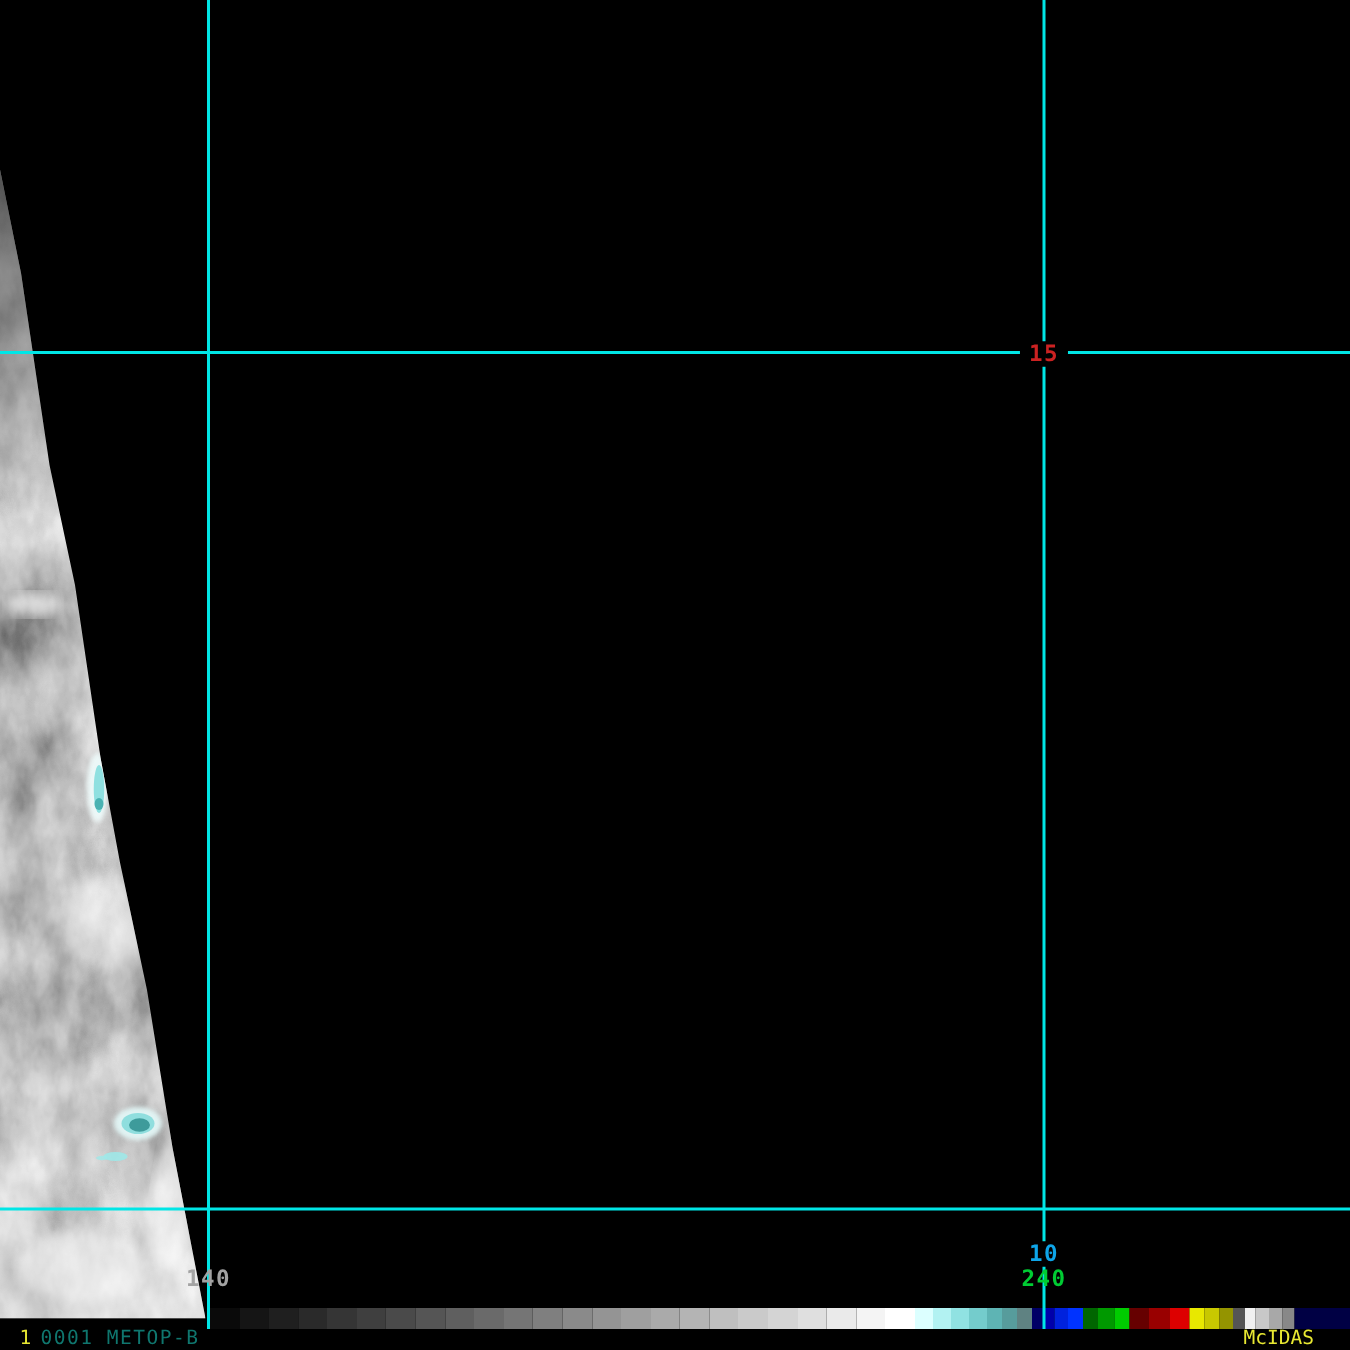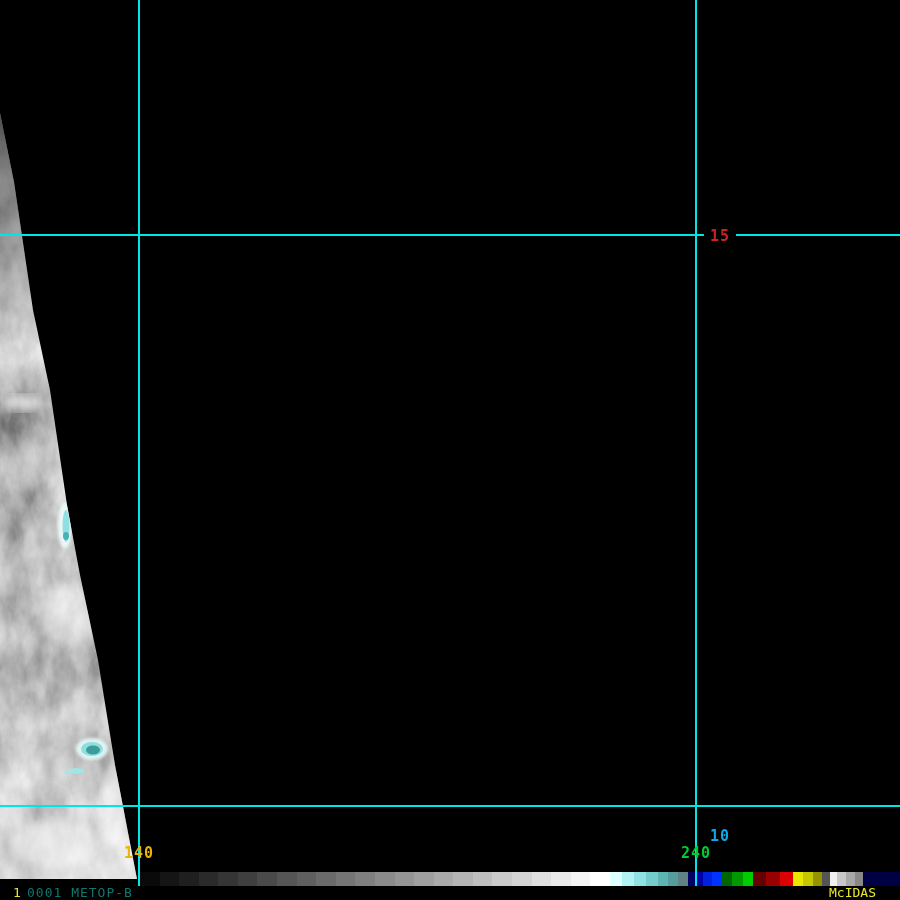--- a/index.html
+++ b/index.html
@@ -4,21 +4,21 @@
 <style>
   html,body{margin:0;padding:0;background:#000;}
   #screen{
     position:relative;width:900px;height:900px;background:#000;overflow:hidden;
     font-family:"DejaVu Sans Mono","Liberation Mono",monospace;
   }
   .vline{position:absolute;top:0;width:2px;height:886px;z-index:4;}
   .hline{position:absolute;left:0;width:900px;height:2px;z-index:4;}
   .lat-label{
     position:absolute;z-index:6;font-size:15px;font-weight:bold;letter-spacing:1px;
-    background:#000;padding:2px 6px;transform:translate(-50%,-50%);line-height:13px;margin-left:24px;
+    background:#000;padding:2px 6px;transform:translate(-50%,-50%);line-height:13px;
   }
   .lon-label{
     position:absolute;z-index:6;font-size:15px;font-weight:bold;letter-spacing:1px;
     transform:translate(-50%,-50%);line-height:13px;background:transparent;
   }
   #colorbar{
     position:absolute;left:140px;top:872px;height:14px;width:760px;
     display:flex;z-index:3;
   }
   .cbseg{height:14px;flex:0 0 auto;}
@@ -90,21 +90,21 @@
     </g>
   </svg>
 
   <div id="gridlayer">
       <div class="vline" style="left: 138px; background: rgb(0, 230, 230);"></div>
       <div class="vline" style="left: 695px; background: rgb(0, 230, 230);"></div>
       <div class="hline" style="top: 234px; background: rgb(0, 230, 230);"></div>
       <div class="hline" style="top: 805px; background: rgb(0, 230, 230);"></div>
     </div>
 
-  <span class="lon-label" id="lon0" style="left: 139px; top: 853px; color: #eab308;">140</span>
+  <span class="lon-label" id="lon0" style="left: 139px; top: 853px; color: #a3a3a3;">140</span>
   <span class="lon-label" id="lon1" style="left: 696px; top: 853px; color: rgb(0, 204, 51);">240</span>
 
   <span class="lat-label" id="lat0" style="left: 696px; top: 236px; color: rgb(204, 34, 34);">15</span>
   <span class="lat-label" id="lat1" style="left: 696px; top: 836px; color: #0ea5e9;">10</span>
 
   <div id="colorbar" style="left: 140px; top: 872px; height: 14px;">
       <div class="cbseg" style="width: 19.5833px; background: rgb(10, 10, 10);"></div>
       <div class="cbseg" style="width: 19.5833px; background: rgb(21, 21, 21);"></div>
       <div class="cbseg" style="width: 19.5833px; background: rgb(31, 31, 31);"></div>
       <div class="cbseg" style="width: 19.5833px; background: rgb(42, 42, 42);"></div>

